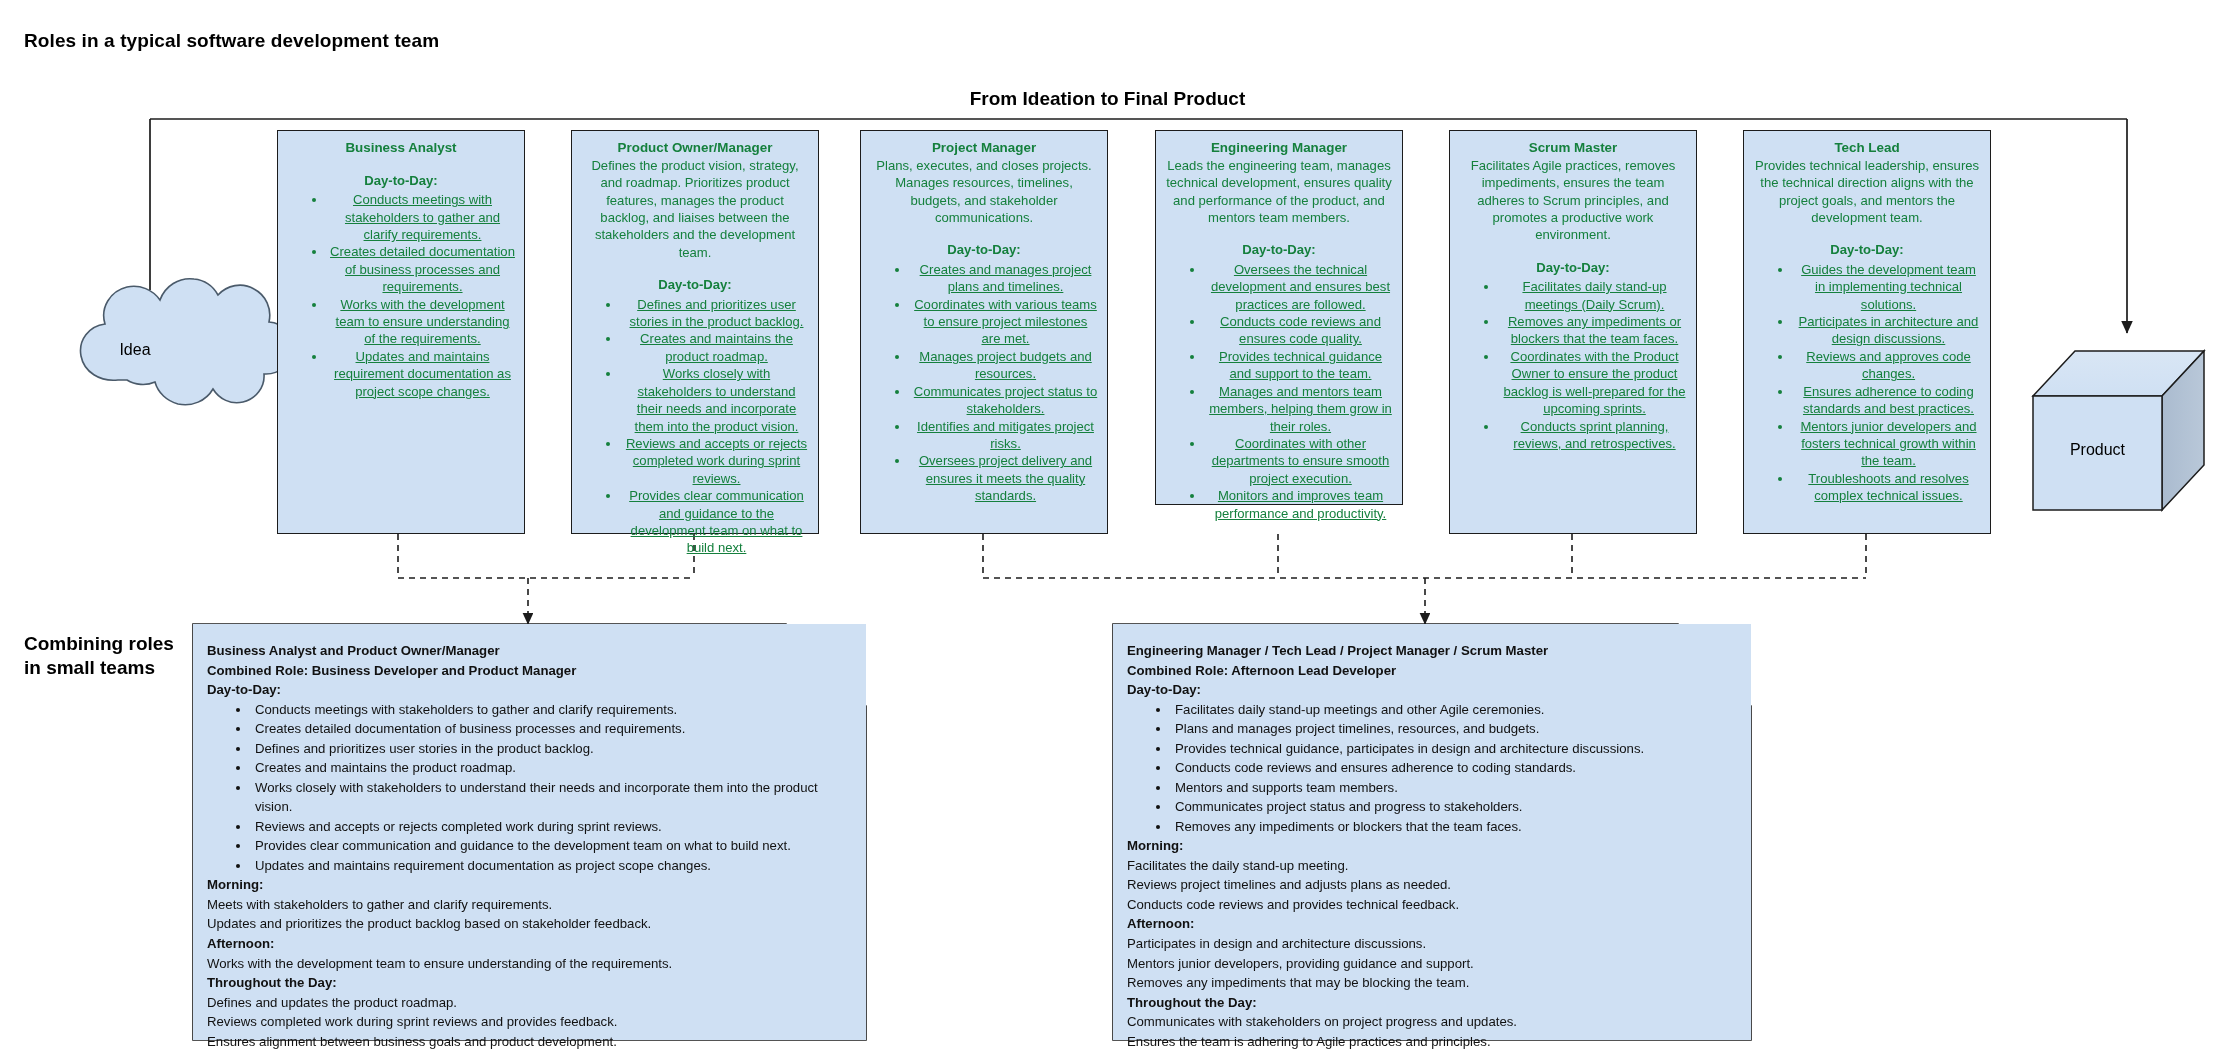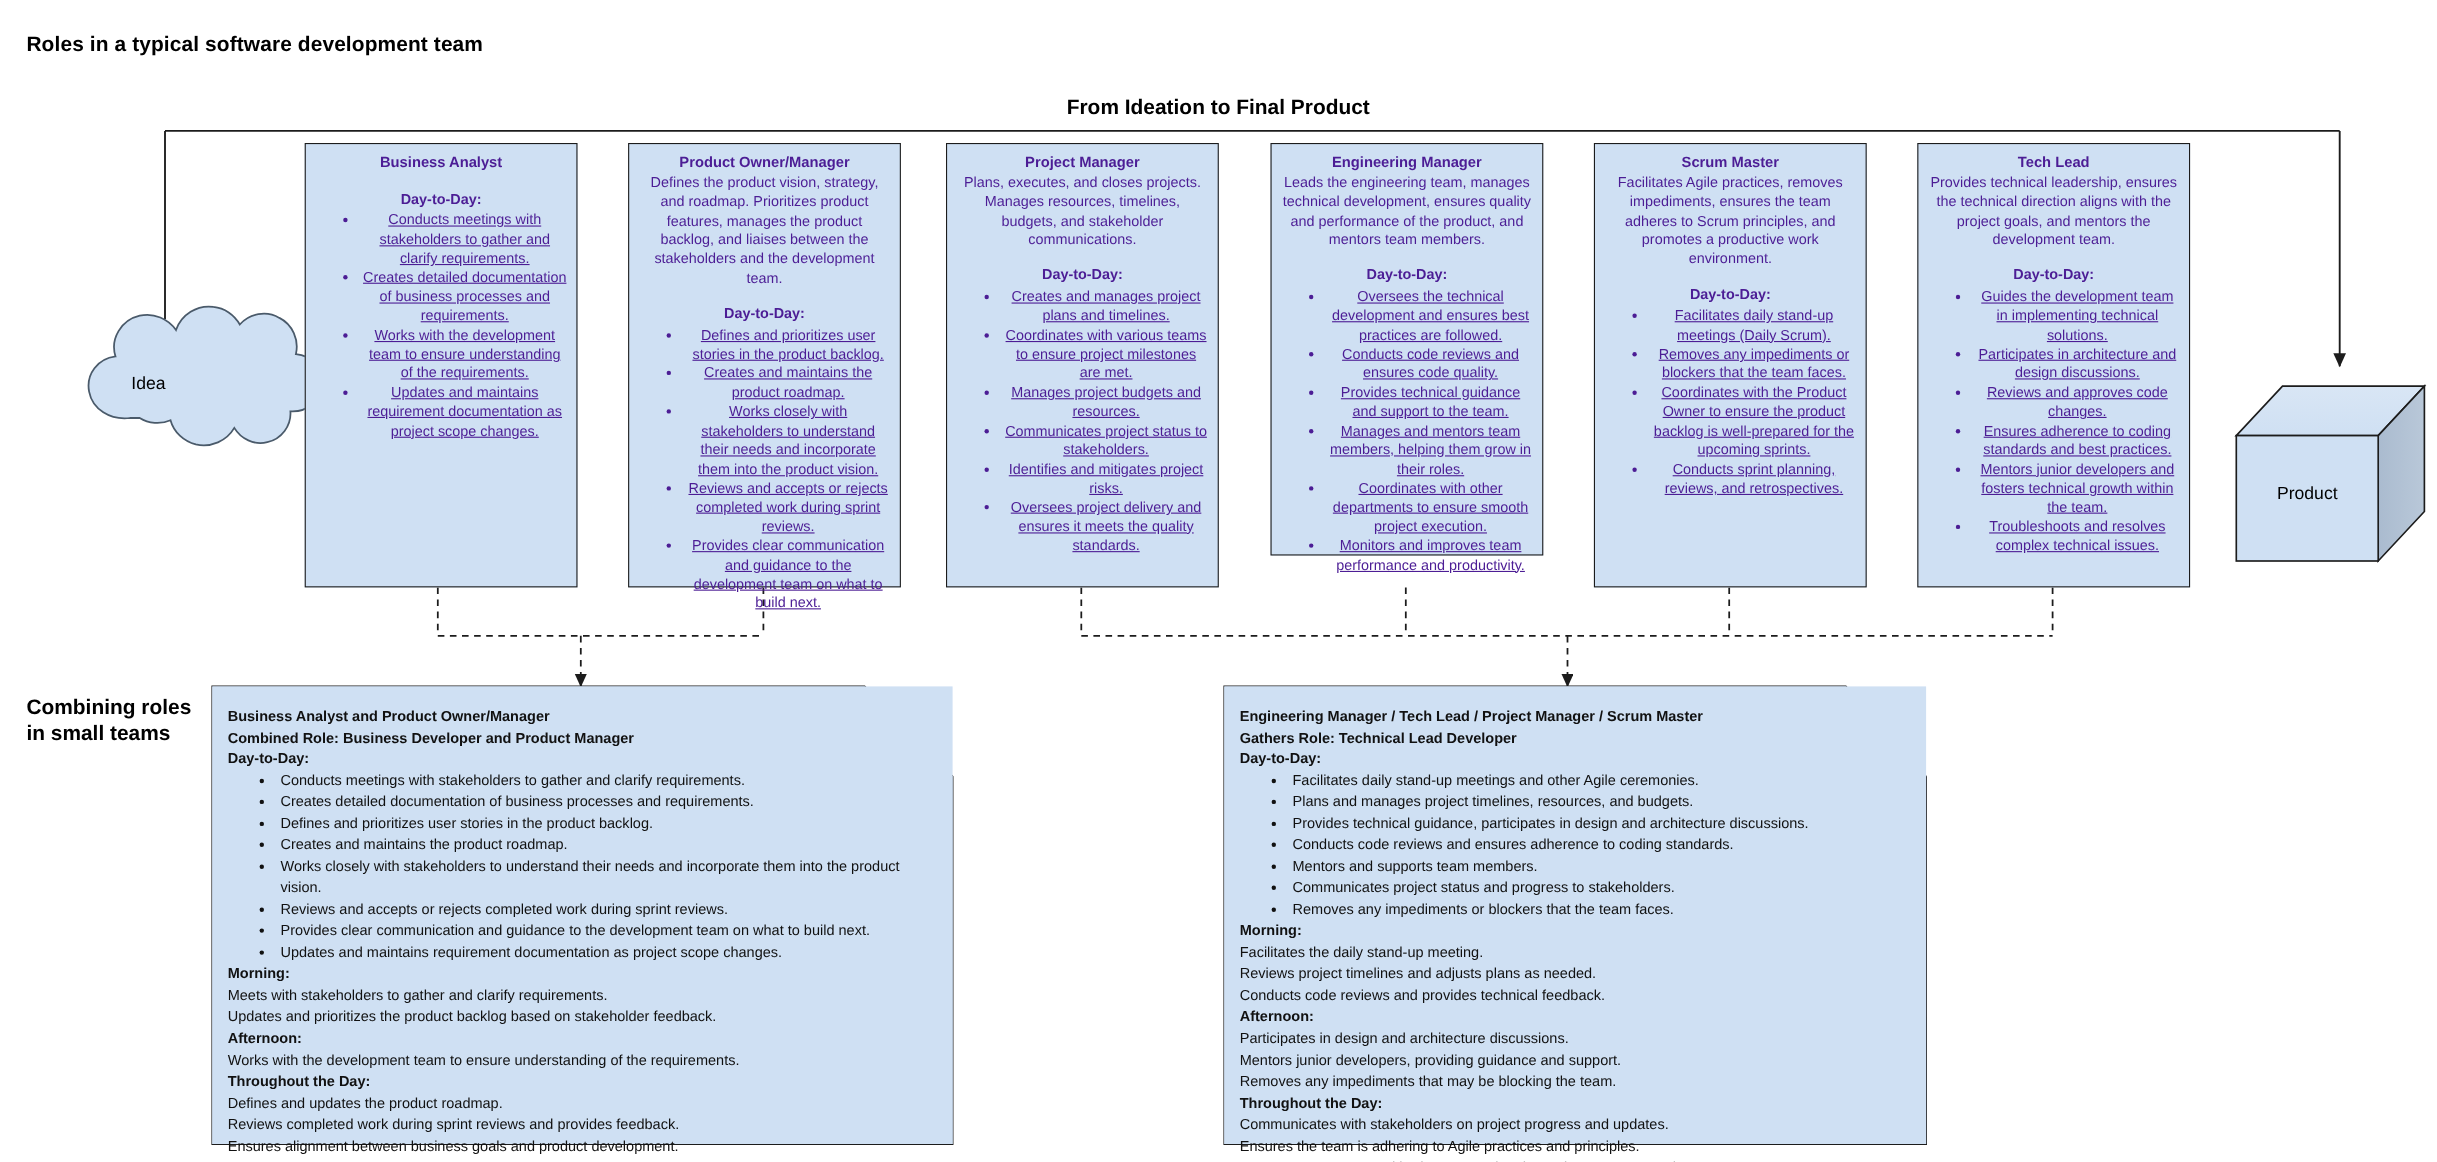--- a/index.html
+++ b/index.html
@@ -23,21 +23,21 @@
     position:absolute;left:24px;top:632px;width:160px;
     font-size:19px;font-weight:bold;line-height:1.28;
   }
 
   
   .role-card{
     position:absolute;
     background:#cfe0f3;border:1.4px solid #1c1c1c;
     box-sizing:border-box;
     padding:8px 9px 8px 9px;
-    font-size:13.1px;line-height:1.33;color:#4c1d95;
+    font-size:13.1px;line-height:1.33;color:#15803d;
   }
   .role-title{font-weight:bold;text-align:center;font-size:13.4px;}
   .role-desc{text-align:center;}
   .d2d{font-weight:bold;text-align:center;margin-top:15px;}
   .role-card ul{margin:2px 0 0 0;padding-left:40px;list-style:disc;}
   .role-card ul li{margin:0 0 0 0;padding-left:3px;text-align:center;text-decoration:underline;}
   .role-card ul li::marker{font-size:13px;}
 
   
   .combo-card{
@@ -248,21 +248,21 @@
     <div class="combo-h">Afternoon:</div>
     <div class="combo-line">Works with the development team to ensure understanding of the requirements.</div>
     <div class="combo-h">Throughout the Day:</div>
     <div class="combo-line">Defines and updates the product roadmap.</div>
     <div class="combo-line">Reviews completed work during sprint reviews and provides feedback.</div>
     <div class="combo-line">Ensures alignment between business goals and product development.</div>
   </div>
 
   <div class="combo-card" style="left:1113px;top:624px;width:638px;height:416px;">
     <div class="combo-h">Engineering Manager / Tech Lead / Project Manager / Scrum Master</div>
-    <div class="combo-h">Gathers Role: Technical Lead Developer</div>
+    <div class="combo-h">Combined Role: Afternoon Lead Developer</div>
     <div class="combo-h">Day-to-Day:</div>
     <ul>
       <li>Facilitates daily stand-up meetings and other Agile ceremonies.</li>
       <li>Plans and manages project timelines, resources, and budgets.</li>
       <li>Provides technical guidance, participates in design and architecture discussions.</li>
       <li>Conducts code reviews and ensures adherence to coding standards.</li>
       <li>Mentors and supports team members.</li>
       <li>Communicates project status and progress to stakeholders.</li>
       <li>Removes any impediments or blockers that the team faces.</li>
     </ul>

